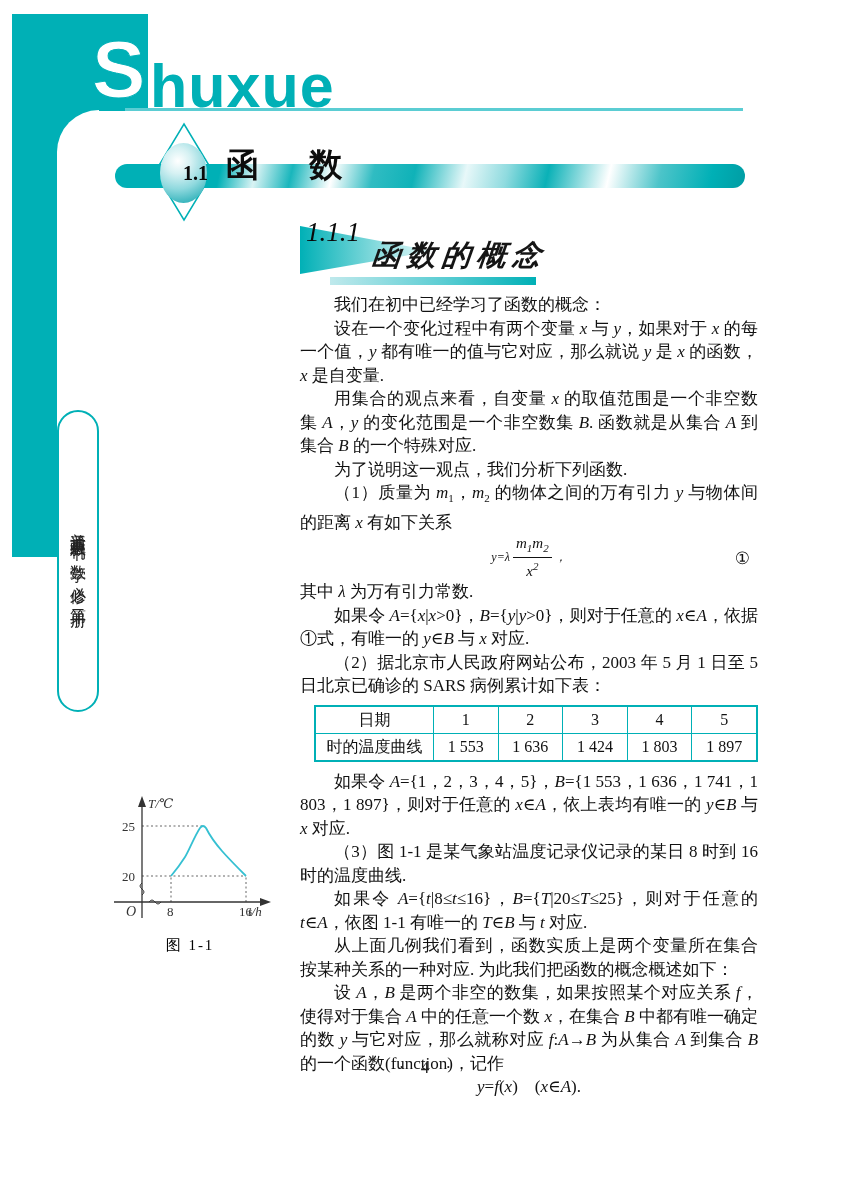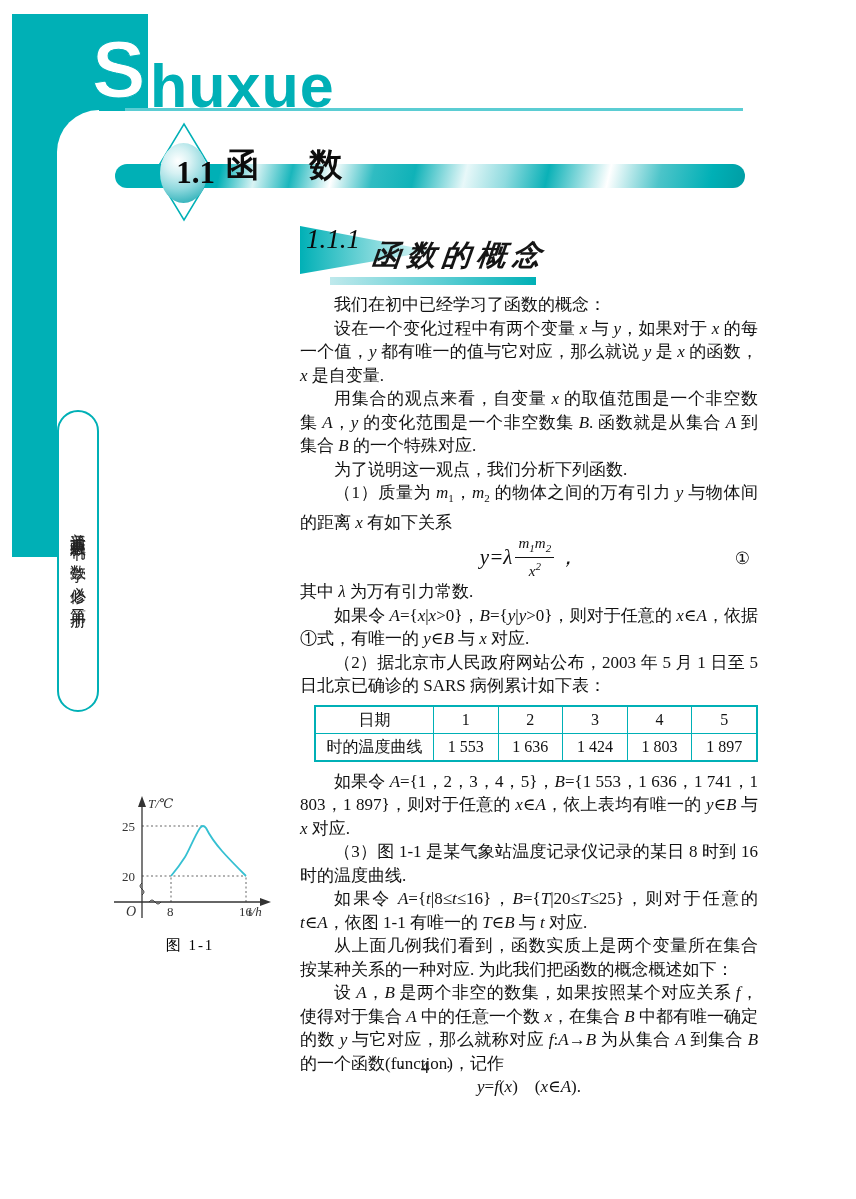--- a/index.html
+++ b/index.html
@@ -22,45 +22,45 @@
   
   .banner-pill{position:absolute;left:115px;top:164px;width:78px;height:24px;background:#00b0b6;border-radius:12px;}
   .banner-band{position:absolute;left:196px;top:164px;width:549px;height:24px;border-radius:3px 12px 12px 3px;
       background:linear-gradient(103deg,#00b0b6 0px,#00b0b6 25px,#d9f3f4 60px,#19b6bc 95px,#ffffff 135px,
                  #30bcc2 175px,#0fb2b8 215px,#e8f8f9 265px,#8fdbdf 305px,#0ab1b7 345px,
                  #ffffff 405px,#4cc4c9 455px,#00b0b6 505px,#00989f 549px);}
   .diamond-svg{position:absolute;left:153px;top:122px;}
   .sphere{position:absolute;left:160px;top:143px;width:47px;height:60px;border-radius:50%;
       background:radial-gradient(circle at 38% 30%,#ffffff 0%,#d6f1f3 25%,#8fd9de 55%,#3cb6be 82%,#17a2a9 100%);
       display:flex;align-items:center;justify-content:center;}
-  .sphere span{font-weight:bold;font-size:31px;color:#0a0a0a;margin-left:24px;}
+  .sphere span{font-weight:bold;font-size:20px;color:#0a0a0a;margin-left:24px;}
   .chapter-title{position:absolute;left:226px;top:143px;font-size:33px;font-weight:bold;color:#0d0d0d;letter-spacing:21px;white-space:nowrap;}
 
   
   .spine{position:absolute;left:57px;top:410px;width:42px;height:302px;border:2px solid #00b0b6;border-radius:23px;
       background:#ffffff;display:flex;align-items:center;justify-content:center;box-sizing:border-box;}
   .spine span{writing-mode:vertical-rl;text-orientation:upright;font-size:16px;letter-spacing:2px;color:#222;line-height:1;}
 
   
   .sec-tri{position:absolute;left:300px;top:224px;}
-  .sec-num{position:absolute;left:306px;top:224px;font-size:27px;font-style:italic;color:#0a0a0a;}
+  .sec-num{position:absolute;left:306px;top:217px;font-size:27px;font-style:italic;color:#0a0a0a;}
   .sec-title{position:absolute;left:372px;top:236px;font-size:29px;font-weight:bold;font-style:italic;
       color:#151515;letter-spacing:6px;transform:skewX(-6deg);white-space:nowrap;}
   .sec-underline{position:absolute;left:330px;top:277px;width:206px;height:8px;
       background:linear-gradient(90deg,#bfe9ec,#5bcdd3 55%,#00b0b6);}
 
   
   .column{position:absolute;left:300px;top:293px;width:458px;font-size:17px;line-height:23.5px;text-align:justify;}
   .column p{margin:0;text-indent:2em;}
   .column p.noindent{text-indent:0;}
   .column i{font-family:"Liberation Serif","DejaVu Serif",serif;}
 
   
   .formula1{position:relative;display:flex;align-items:center;justify-content:center;height:42px;margin:2px 0;}
-  .f-lhs,.f-tail{font-style:italic;font-size:21px;}
+  .f-lhs,.f-tail{font-style:italic;font-size:12px;}
   .f-frac{display:inline-flex;flex-direction:column;align-items:center;margin:8px 3px;font-style:italic;font-size:15px;line-height:17px;}
   .f-num{border-bottom:1px solid #111;padding:0 3px;}
   .f-tag{position:absolute;right:8px;top:11px;font-style:normal;font-size:17px;}
   sub,sup{font-size:11px;}
 
   
   table.sars{border-collapse:collapse;margin:7px 0 8px 14px;}
   table.sars td{border:1.5px solid #00b0b6;text-align:center;font-size:16px;height:26px;padding:0 4px;}
   table.sars{border:2.5px solid #00b0b6;}
   td.c-label{width:116px;}

